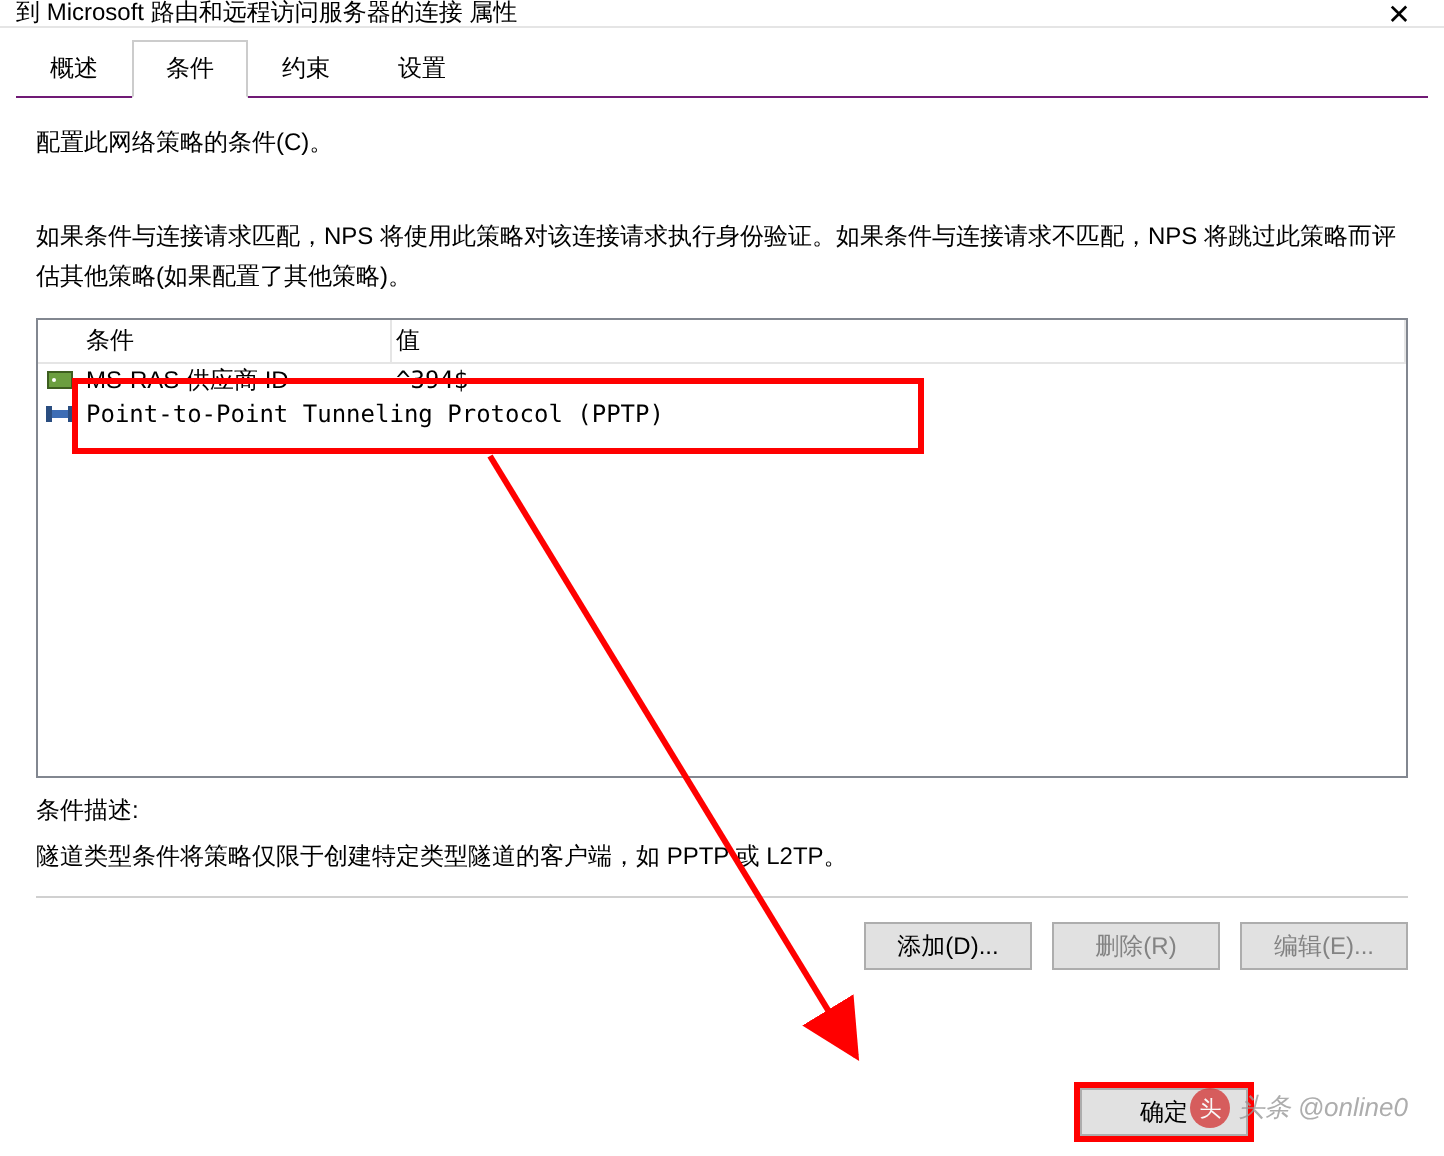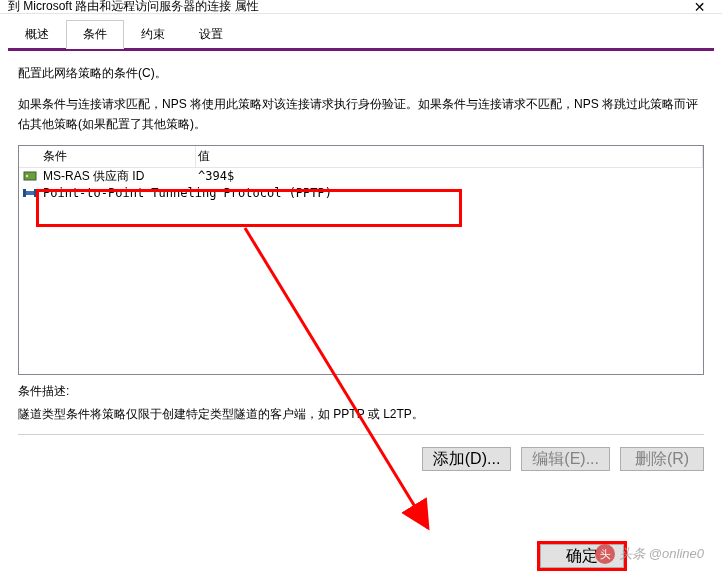--- a/index.html
+++ b/index.html
@@ -23,38 +23,38 @@
     }
     .titlebar .title { color: #000; font-size: 12px; }
     .titlebar .close {
       width: 45px; height: 30px;
       display: flex; align-items: center; justify-content: center;
       font-size: 14px; color: #000;
     }
     .tabs {
       display: flex;
       margin: 6px 8px 0 8px;
-      border-bottom: 3px solid #701a75;
+      border-bottom: 1px solid #701a75;
       align-items: flex-end;
     }
     .tab {
       padding: 5px 16px;
       border: 1px solid transparent;
       border-bottom: none;
       margin-right: 0;
       cursor: pointer;
     }
     .tab.active {
       border: 1px solid #ccc;
       border-bottom: 1px solid #fff;
       background: #fff;
       margin-bottom: -1px;
     }
     .content { padding: 14px 18px 0 18px; }
-    .config-line { margin-bottom: 12px; }
+    .config-line { margin-bottom: 28px; }
     .desc { line-height: 1.7; margin-bottom: 10px; }
     .listbox {
       border: 1px solid #828790;
       height: 230px;
       background: #fff;
       position: relative;
       overflow: hidden;
     }
     .list-header, .list-row {
       display: flex;
@@ -88,32 +88,32 @@
       display: flex;
       justify-content: flex-end;
       gap: 10px;
       margin: 0 18px 10px 18px;
     }
     .btn {
       min-width: 84px;
       height: 24px;
       border: 1px solid #adadad;
       background: #e1e1e1;
-      font-size: 16px;
+      font-size: 12px;
       font-family: inherit;
       cursor: pointer;
       padding: 0 10px;
     }
     .btn:disabled { color: #838383; cursor: default; }
     .footer {
       position: absolute;
       bottom: 10px;
-      right: 14px;
-      display: flex;
-      gap: 0;
+      right: 4px;
+      display: flex;
+      gap: 10px;
       align-items: center;
     }
     .btn.primary { background: #e1e1e1; }
     .btn.ok-highlight {
       outline: 3px solid #ff0000;
       outline-offset: 0;
     }
     .watermark {
       position: absolute;
       right: 18px;
@@ -184,22 +184,22 @@
   </div>
 </div>
 
 <div class="section-label">条件描述:</div>
 <div class="section-desc">隧道类型条件将策略仅限于创建特定类型隧道的客户端，如 PPTP 或 L2TP。</div>
 
 <hr class="hr">
 
 <div class="action-row">
   <button class="btn">添加(D)...</button>
+  <button class="btn" disabled="">删除(R)</button>
   <button class="btn" disabled="">编辑(E)...</button>
-  <button class="btn" disabled="">删除(R)</button>
 </div>
 
 <div class="footer">
   <button class="btn primary ok-highlight">确定</button>
   <button class="btn" disabled="" style="visibility:hidden">应用</button>
 </div>
 
 <div class="highlight-box" style="left:36px; top:189px; width:426px; height:38px;"></div>
 
 <svg class="arrow-svg" style="left:0; top:0;" width="722" height="578">

